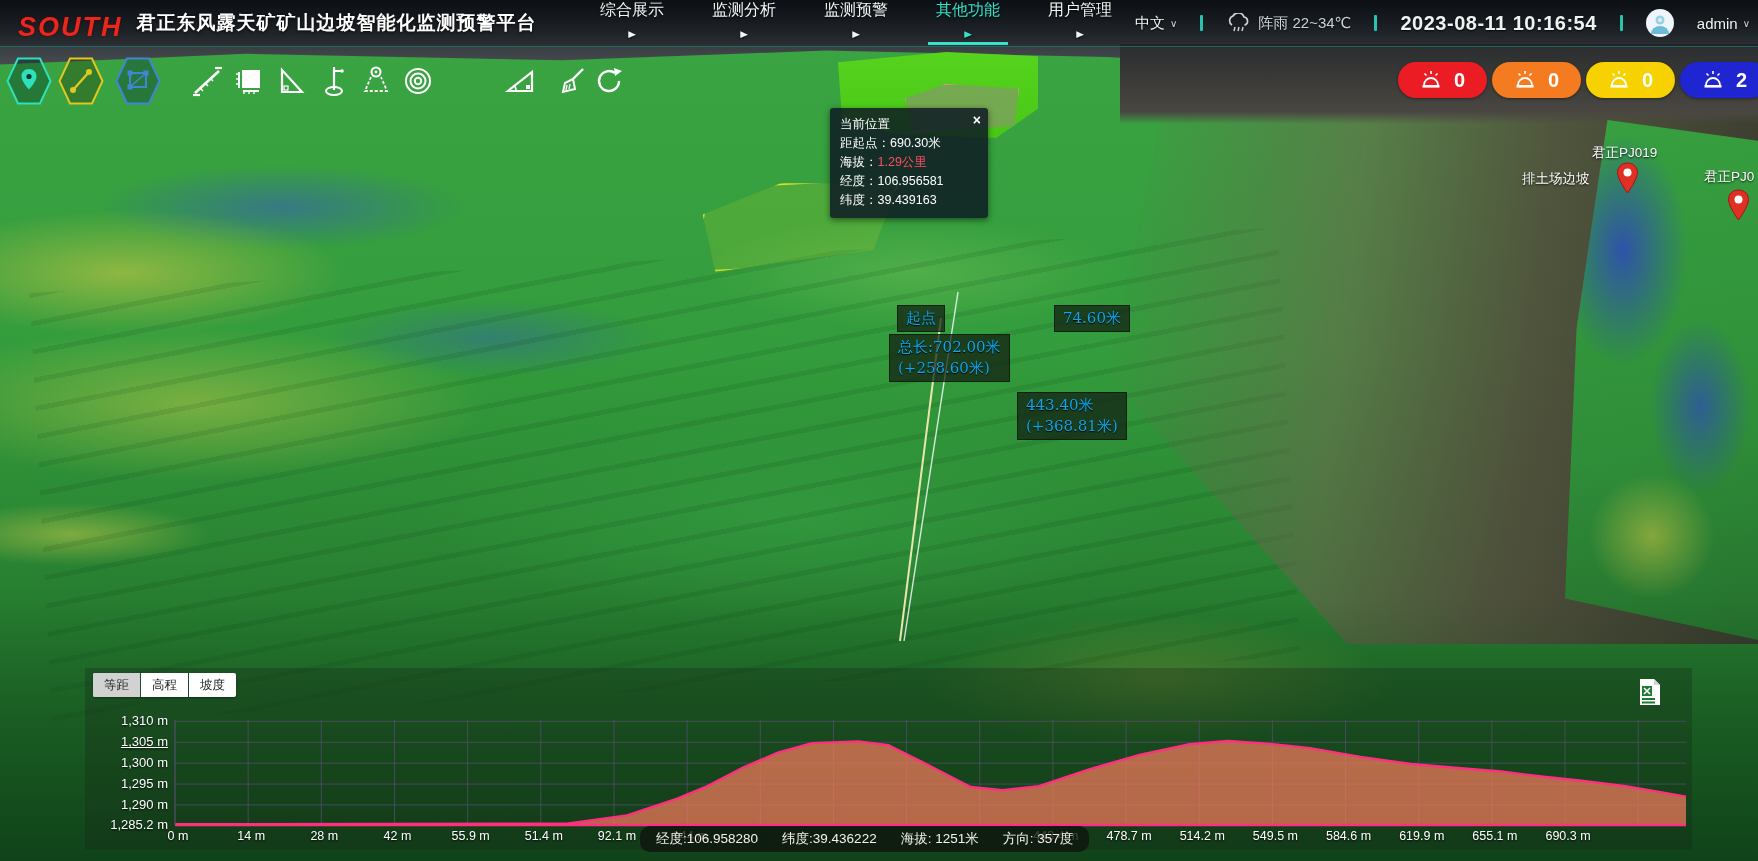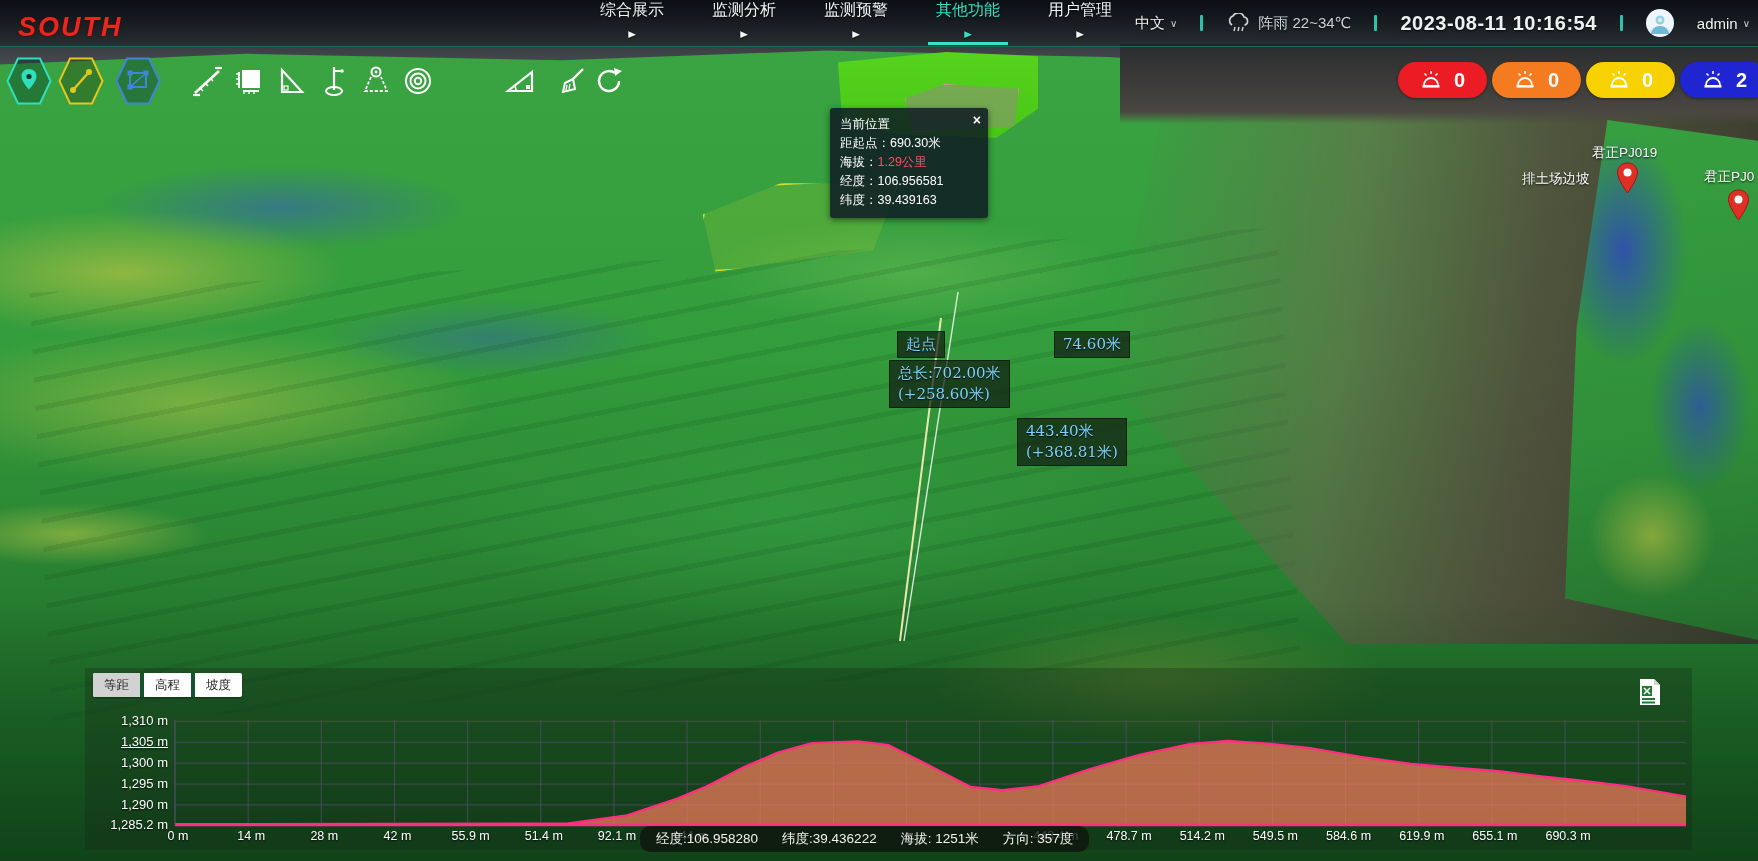--- a/index.html
+++ b/index.html
@@ -88,34 +88,34 @@
 
   
   .cur-pos{position:absolute;left:830px;top:108px;width:138px;z-index:35;
     background:rgba(13,24,34,.84);border-radius:3px;padding:7px 10px 8px 10px;
     font-size:12.5px;line-height:19px;color:#fff;box-shadow:0 2px 6px rgba(0,0,0,.5);}
   .cur-pos .close{position:absolute;right:7px;top:3px;font-size:14px;font-weight:bold;cursor:pointer;color:#fff;}
   .cur-pos .hl{color:#ff4d63;}
 
   
   .mlabel{position:absolute;background:rgba(18,28,18,.72);border:1px solid rgba(10,16,10,.6);
-    color:#7dd3fc;padding:2px 8px;font-size:15px;line-height:21px;z-index:25;
-    font-family:"DejaVu Serif","Liberation Serif",serif;white-space:nowrap;text-shadow:0 1px 1px #000;margin-top:26px;}
+    color:#0ea5e9;padding:2px 8px;font-size:15px;line-height:21px;z-index:25;
+    font-family:"DejaVu Serif","Liberation Serif",serif;white-space:nowrap;text-shadow:0 1px 1px #000;}
 
   
   .marker-label{position:absolute;color:#fff;font-size:13.5px;text-shadow:0 1px 2px rgba(0,0,0,.85);z-index:20;white-space:nowrap;}
   .pin{position:absolute;z-index:20;}
 
   
   .panel{position:absolute;left:85px;top:668px;width:1607px;height:182px;
     background:rgba(22,38,24,.30);z-index:22;}
   .tabs{position:absolute;left:8px;top:5px;display:flex;background:#fff;border-radius:2px;overflow:hidden;
         box-shadow:0 1px 2px rgba(0,0,0,.35);}
   .tab{width:47px;height:24px;display:flex;align-items:center;justify-content:center;
-       font-size:12.5px;color:#222;cursor:pointer;border-right:4px solid #14532d;}
+       font-size:12.5px;color:#222;cursor:pointer;border-right:1px solid #14532d;}
   .tab:last-child{border-right:none;}
   .tab.active{background:#d2d2d2;}
   .export-xls{position:absolute;right:30px;top:10px;width:26px;height:28px;cursor:pointer;}
   #profile-svg{position:absolute;left:0;top:0;}
   .ylabels span{position:absolute;right:1524px;width:80px;text-align:right;font-size:13px;color:#fff;
        text-shadow:0 1px 2px rgba(0,0,0,.8);z-index:23;}
   .xlabels span{position:absolute;font-size:12.5px;color:#fff;transform:translateX(-50%);
        text-shadow:0 1px 2px rgba(0,0,0,.8);z-index:23;white-space:nowrap;}
 
   
@@ -138,20 +138,21 @@
   <div class="field-inner"></div>
   <div class="poly-yellow"></div>
 
   <svg class="scene-svg">
     <line x1="900" y1="641" x2="941" y2="318" stroke="#f3ecb4" stroke-width="2" opacity="0.95"></line>
     <line x1="904" y1="641" x2="958" y2="292" stroke="#ffffff" stroke-width="1.4" opacity="0.8"></line>
   </svg>
 
   <div class="topbar">
     <div class="logo">SOUTH</div>
+    <div class="app-title">君正东风露天矿矿山边坡智能化监测预警平台</div>
 
     <div class="nav">
       <div class="nav-item">
         <span>综合展示</span>
         <span class="arrow">▶</span>
       </div>
       <div class="nav-item">
         <span>监测分析</span>
         <span class="arrow">▶</span>
       </div>

